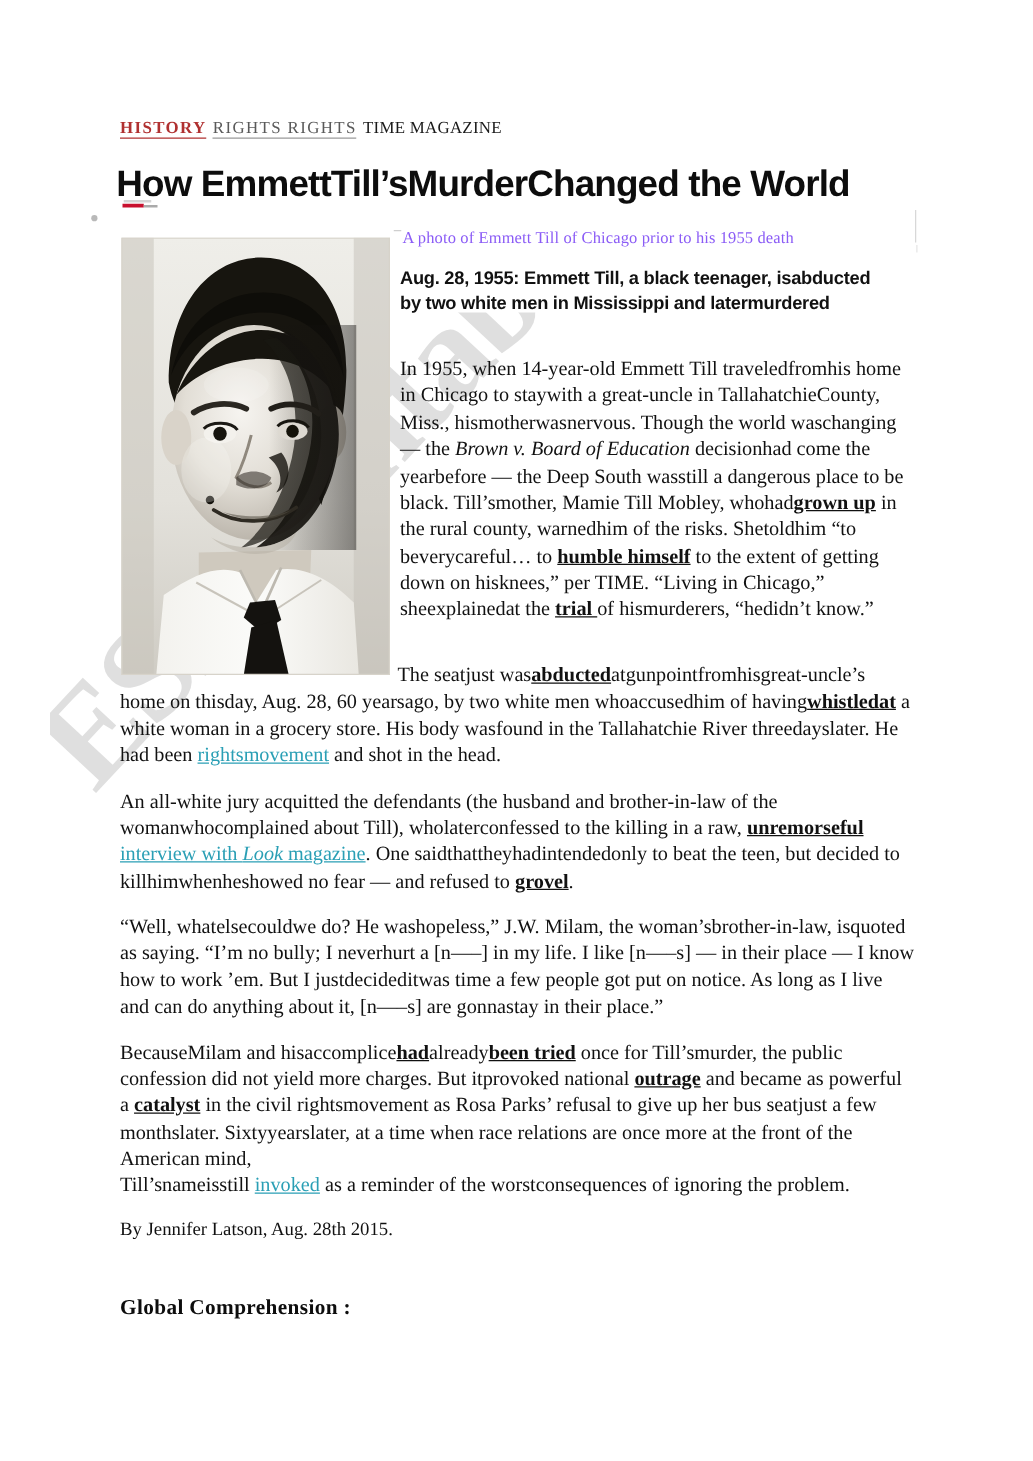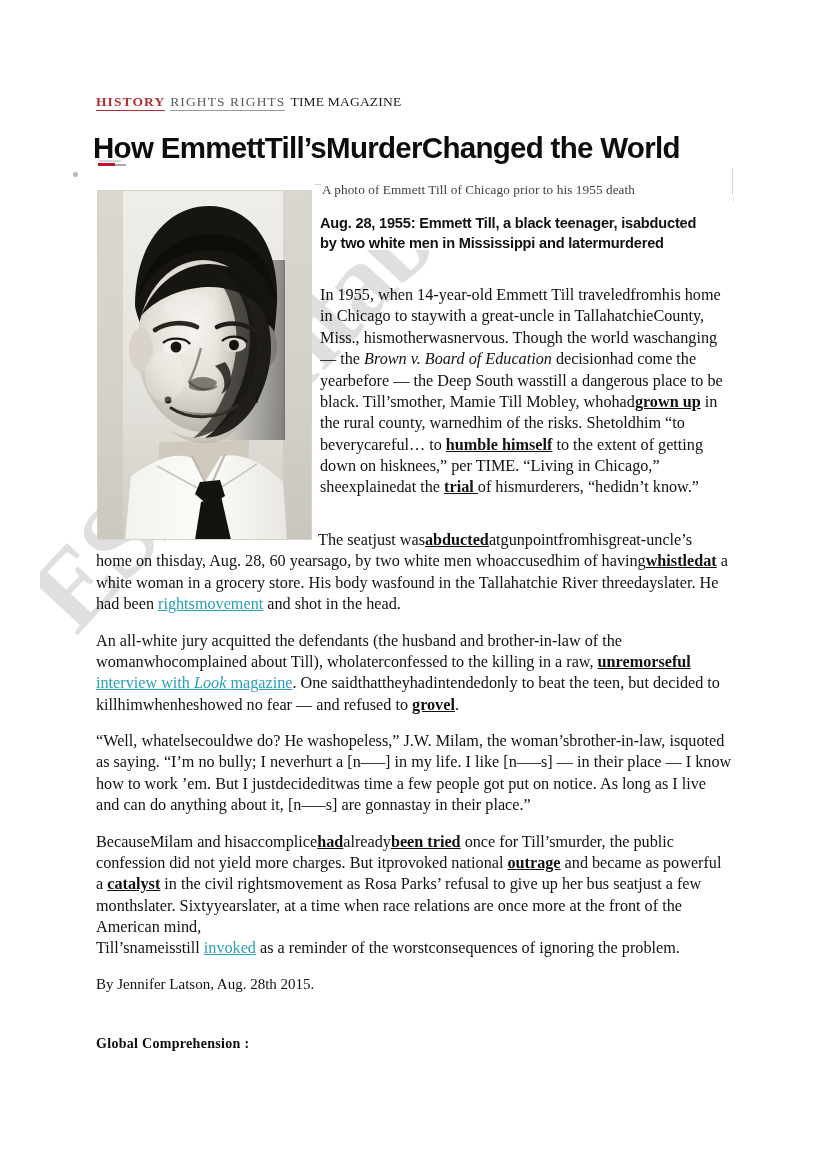--- a/index.html
+++ b/index.html
@@ -169,21 +169,21 @@
   .photo svg { display: block; }
 
   
   .caption {
     position: absolute;
     left: 322px;
     top: 182px;
     width: 400px;
     font-family: "Liberation Serif", "DejaVu Serif", serif;
     font-size: 13.2px;
-    color: #404040;
+    color: #8b5cf6;
     letter-spacing: 0.1px;
     z-index: 10;
   }
   .caption-tick {
     position: absolute;
     left: 315px;
     top: 184px;
     width: 6px;
     height: 1px;
     background: #cfcfcf;
@@ -244,21 +244,21 @@
     color: #111111;
     z-index: 10;
   }
 
   .section-heading {
     position: absolute;
     left: 96px;
     top: 1036px;
     font-family: "Liberation Serif", "DejaVu Serif", serif;
     font-weight: 700;
-    font-size: 14px;
+    font-size: 17px;
     letter-spacing: 0.3px;
     color: #0d0d0d;
     z-index: 10;
   }
 
   
   b.bl { font-weight: 700; text-decoration: underline; }
   i.it { font-style: italic; }
   a.lk {
     color: #2a9fb5;

